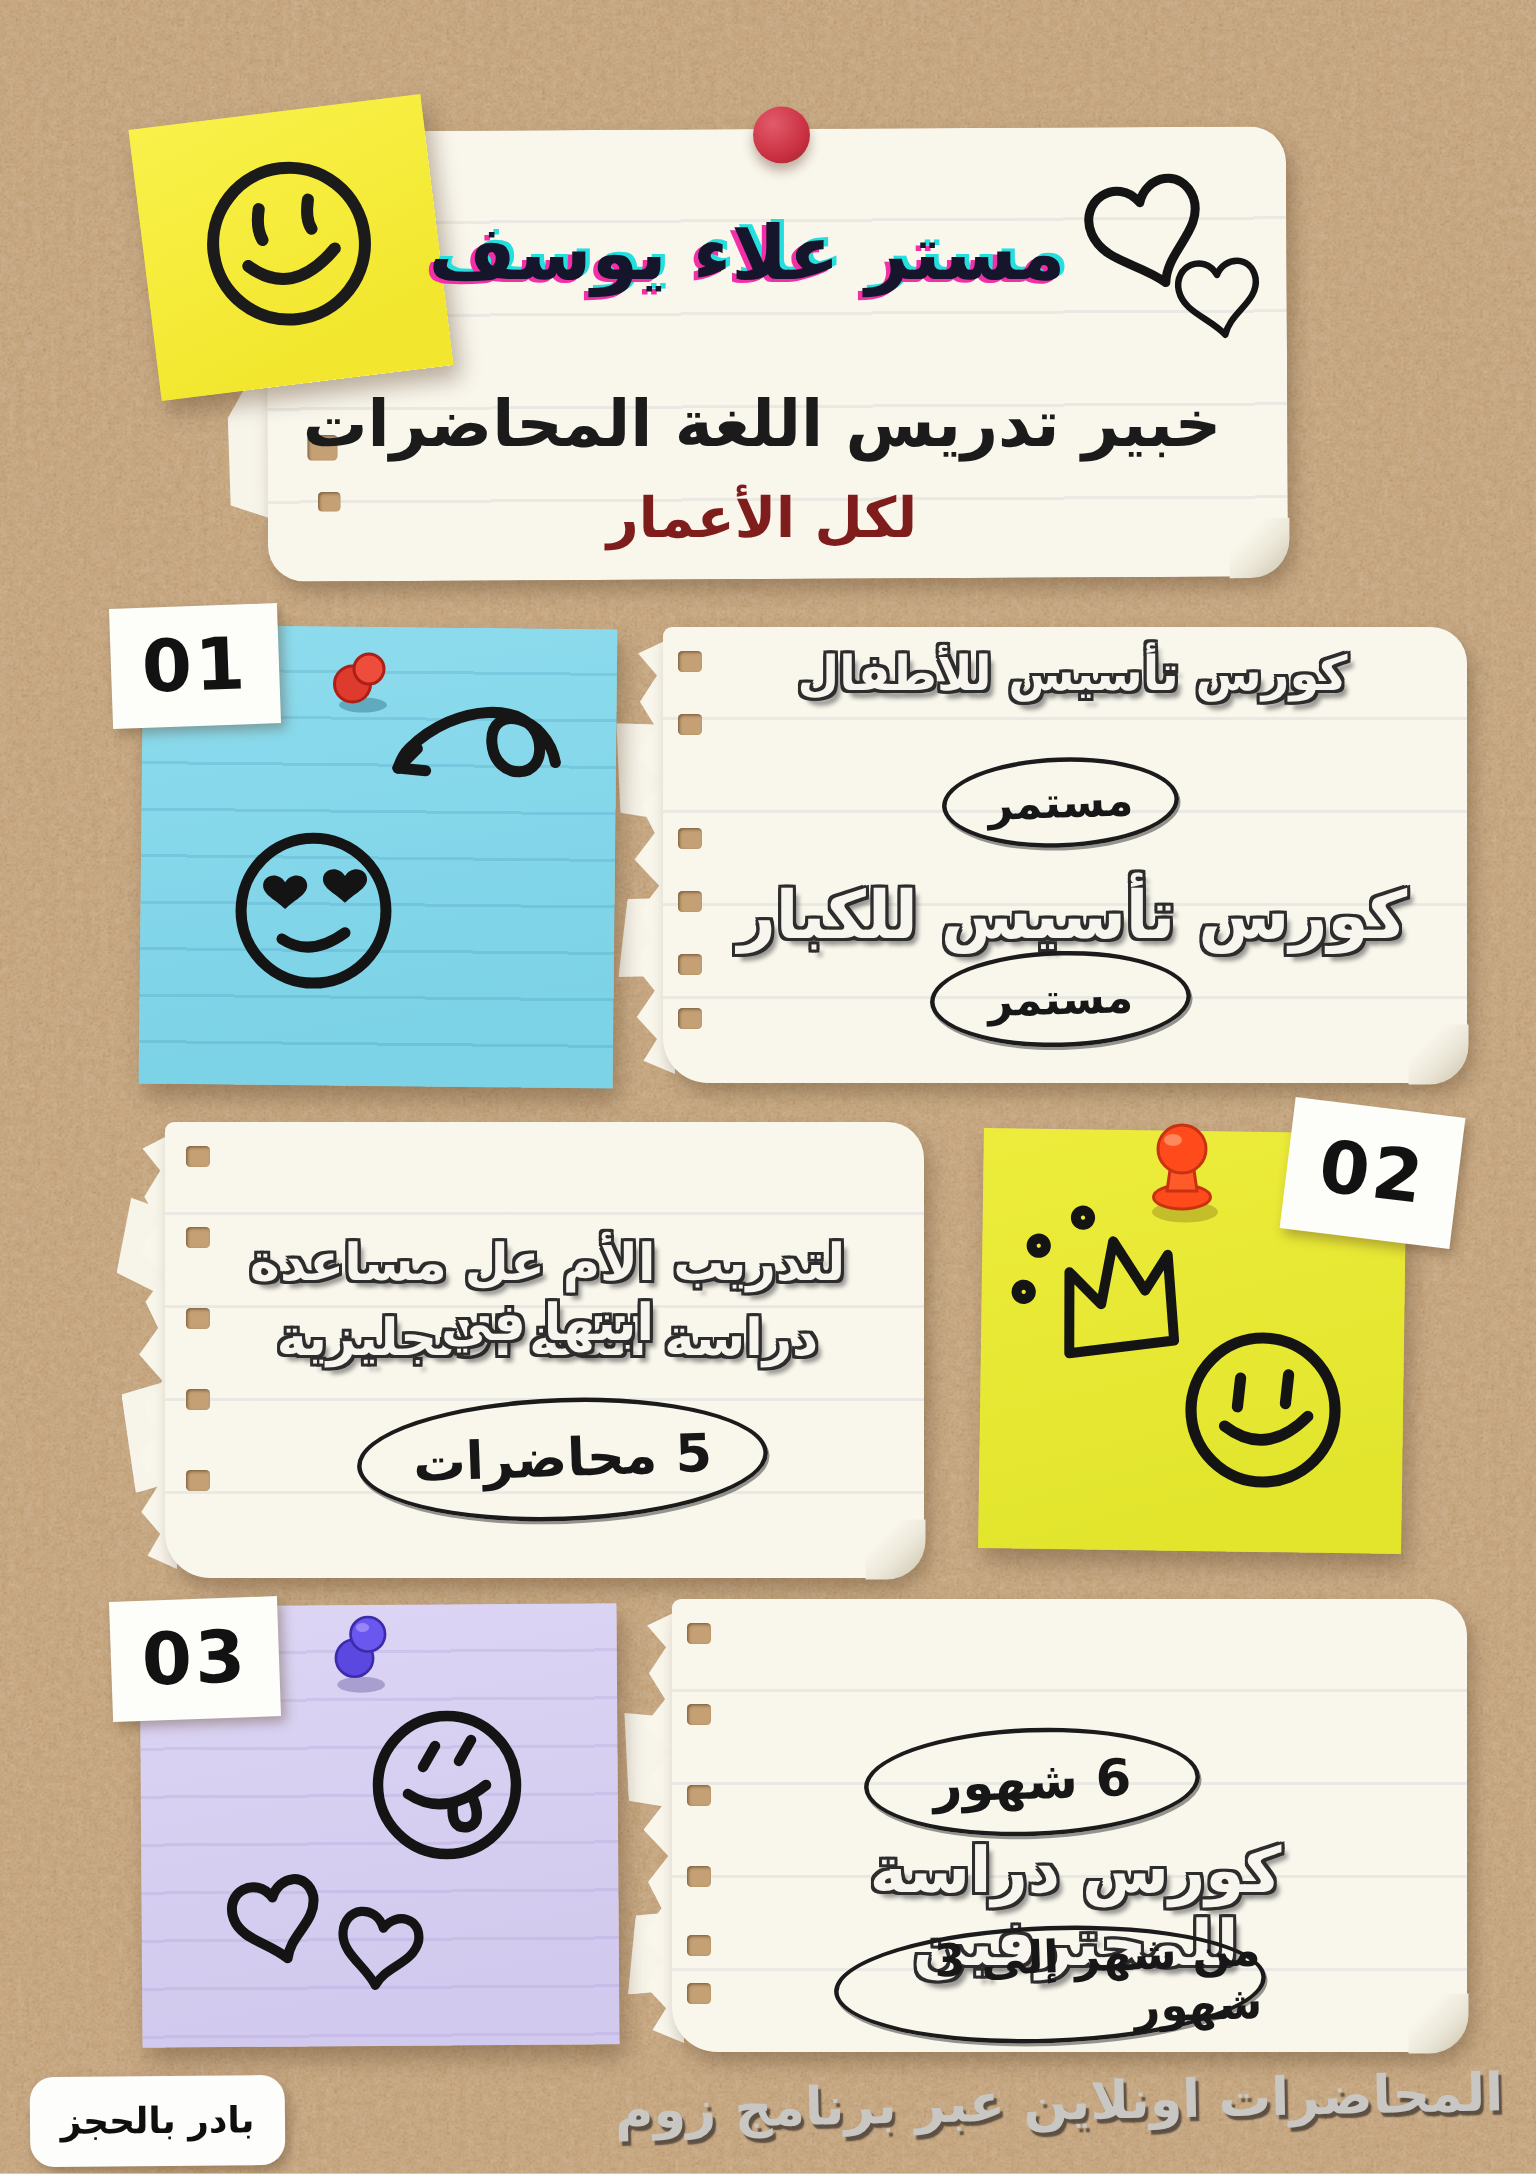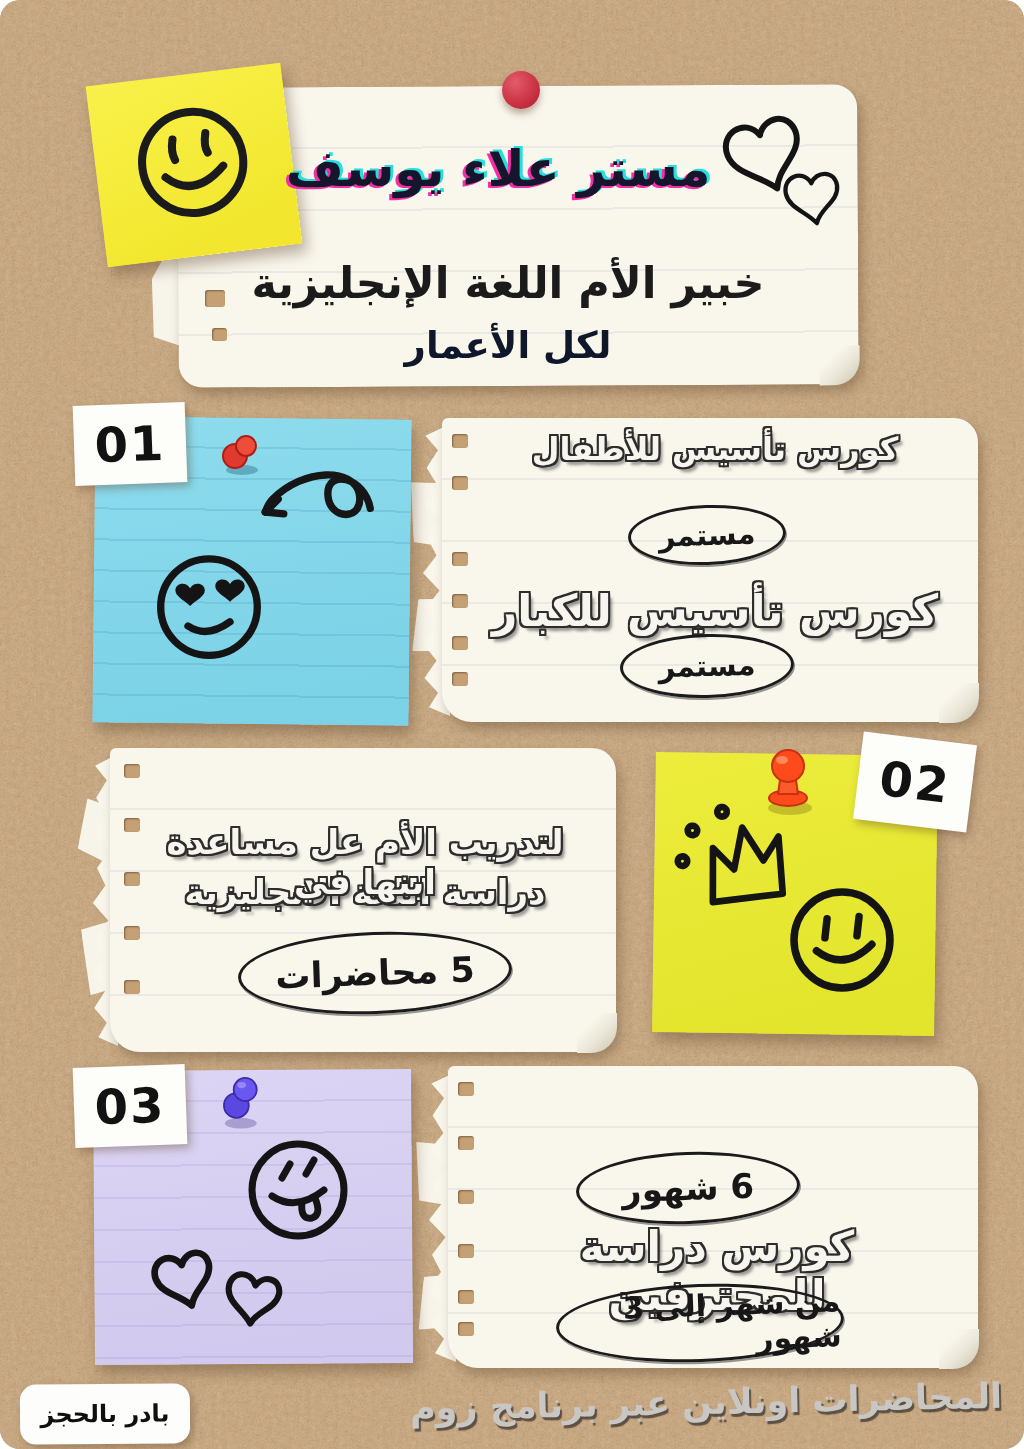--- a/index.html
+++ b/index.html
@@ -1,20 +1,19 @@
 <!DOCTYPE html>
 <html lang="ar"><head>
 <meta charset="utf-8">
 <style>
   html,body{margin:0;padding:0;}
   .board{
     position:relative;width:1024px;height:1449px;overflow:hidden;
     background:#cba87d;
     font-family:"DejaVu Sans",sans-serif;
-    border-radius:20px;
   }
   .cork-svg{position:absolute;left:0;top:0;z-index:1;}
 
   
   .paper{
     position:absolute;background:#f9f6ec;z-index:3;
     background-image:repeating-linear-gradient(180deg,rgba(165,172,188,0) 0 60px,rgba(165,172,188,.18) 60px 62px);
     box-shadow:4px 7px 12px rgba(92,68,42,.38);
   }
   .paper-top{left:178px;top:86px;width:680px;height:300px;border-radius:24px;transform:rotate(-.3deg);}
@@ -69,21 +68,21 @@
   
   .rtl{direction:rtl;}
   .title-glitch{
     position:absolute;z-index:6;left:208px;top:140px;width:580px;text-align:center;
     font-size:50px;font-weight:bold;color:#15152b;
     text-shadow:-3px 2px 0 #f32fa8,3px -2px 0 #25dede;
   }
   .sub1{position:absolute;z-index:6;left:198px;top:258px;width:620px;text-align:center;
     font-size:43px;font-weight:bold;color:#1b1b1b;}
   .sub2{position:absolute;z-index:6;left:198px;top:324px;width:620px;text-align:center;
-    font-size:37px;font-weight:bold;color:#0f172a;}
+    font-size:37px;font-weight:bold;color:#7f1d1d;}
 
   .bubble{
     position:absolute;z-index:6;text-align:center;font-weight:bold;color:#f7f5ee;
     text-shadow:-2px -2px 0 #2d2d2d,0 -2px 0 #2d2d2d,2px -2px 0 #2d2d2d,
                 -2px 0 0 #2d2d2d,2px 0 0 #2d2d2d,
                 -2px 2px 0 #2d2d2d,0 2px 0 #2d2d2d,2px 2px 0 #2d2d2d,
                 4px 5px 3px rgba(40,40,40,.45);
   }
   .c1-t1{left:462px;top:430px;width:506px;font-size:32px;}
   .c1-t2{left:462px;top:558px;width:506px;font-size:44px;margin-top:27px;}
@@ -158,21 +157,21 @@
   </div>
 
   <svg class="doodle" style="left:712px;top:102px;" width="140" height="150" viewBox="0 0 140 150">
     <g fill="none" stroke="#141414" stroke-width="6" stroke-linecap="round" stroke-linejoin="round">
       <path transform="rotate(-18 55 55)" d="M55 32 C46 10 16 18 18 42 C20 62 42 70 55 88 C62 68 90 62 90 40 C89 18 64 16 55 32"></path>
       <path transform="translate(62 58) scale(.72) rotate(-8 55 55)" d="M55 32 C46 10 16 18 18 42 C20 62 42 70 55 88 C62 68 90 62 90 40 C89 18 64 16 55 32"></path>
     </g>
   </svg>
 
   <div class="title-glitch rtl">مستر علاء يوسف</div>
-  <div class="sub1 rtl">خبير الأم اللغة الإنجليزية</div>
+  <div class="sub1 rtl">خبير تدريس اللغة المحاضرات</div>
   <div class="sub2 rtl">لكل الأعمار</div>
 
   <div class="numlabel label-01">01</div>
 
   <div class="note note-blue"></div>
   <svg class="doodle" style="left:218px;top:432px;" width="46" height="44" viewBox="0 0 46 44">
     <ellipse cx="24" cy="38" rx="16" ry="5" fill="rgba(20,80,110,.35)"></ellipse>
     <circle cx="17" cy="24" r="12" fill="#df3a2e" stroke="#ad1f16" stroke-width="2"></circle>
     <circle cx="28" cy="14" r="10" fill="#ee4d3c" stroke="#ad1f16" stroke-width="2"></circle>
   </svg>

